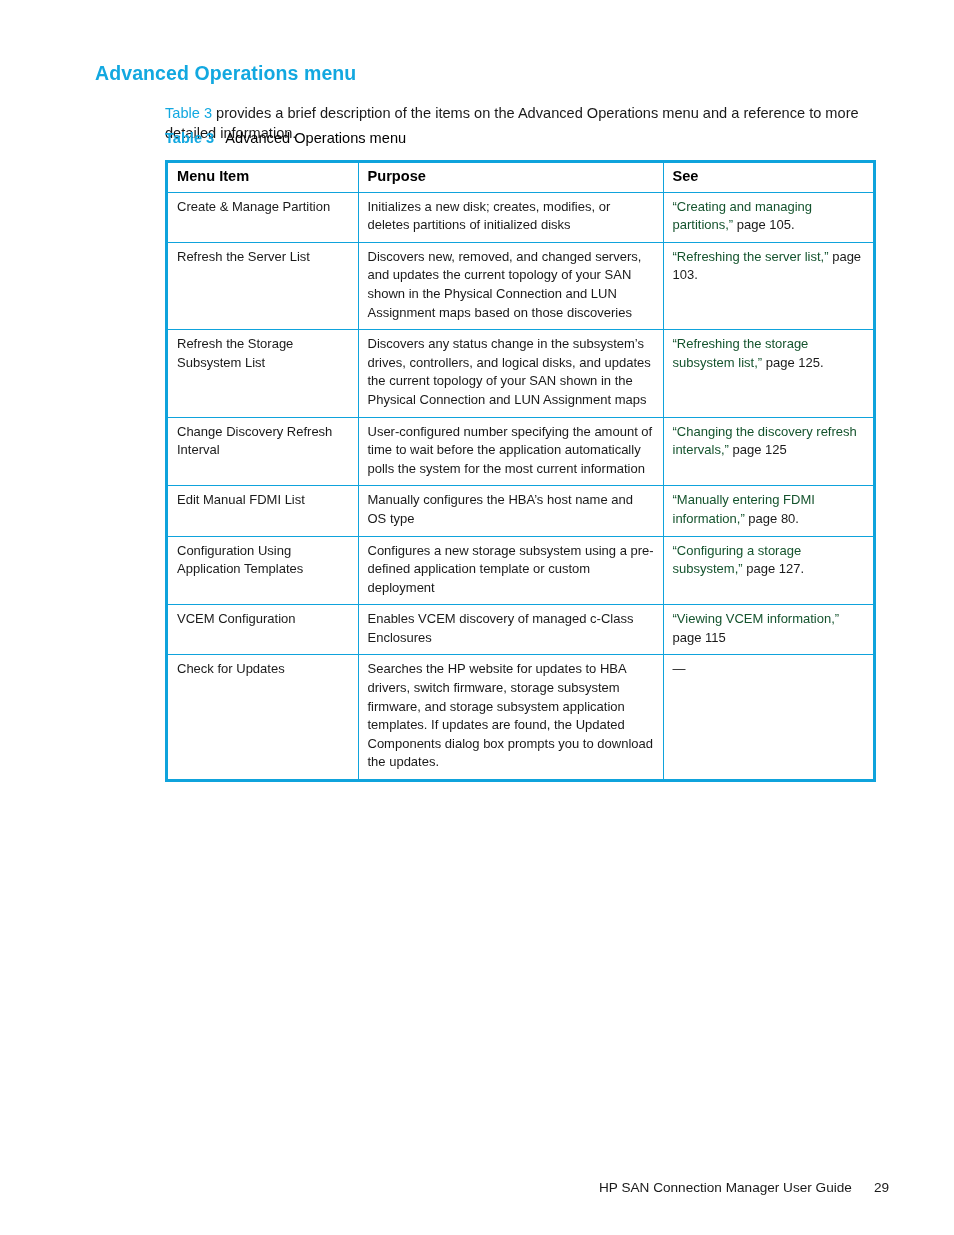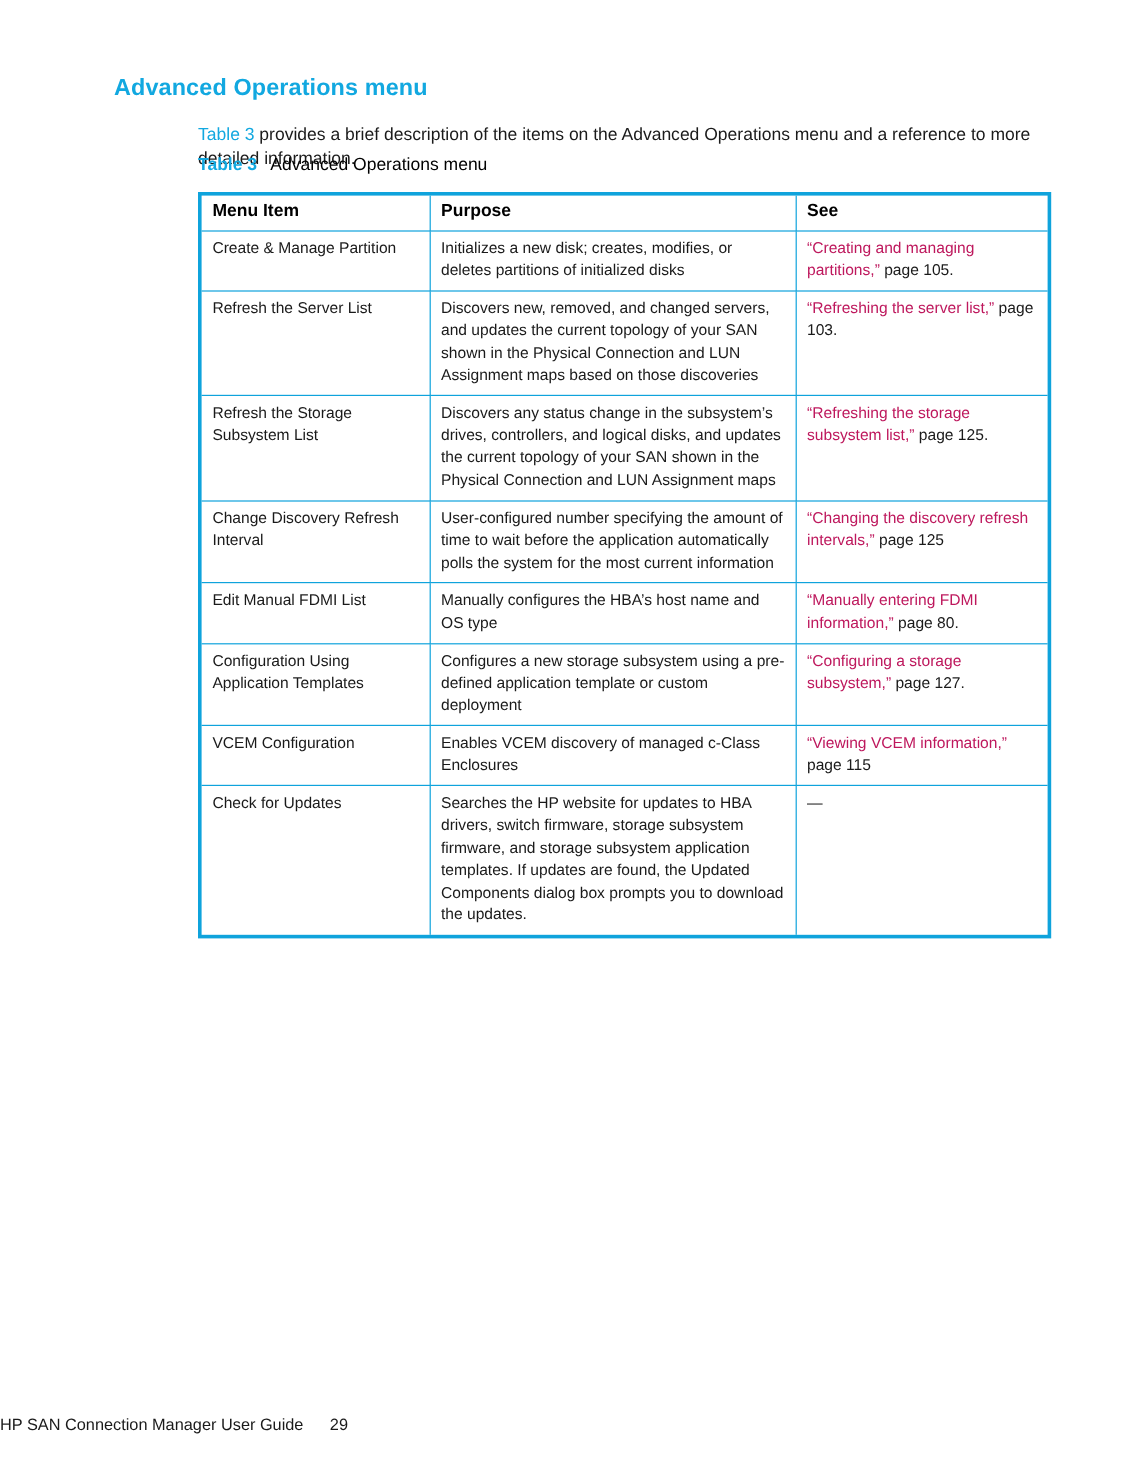--- a/index.html
+++ b/index.html
@@ -108,32 +108,33 @@
   }
   table.data thead th {
     font-weight: bold;
     font-size: 14.6px;
     padding-top: 4px;
     padding-bottom: 6px;
     color: #000000;
   }
 
   .lnk {
-    color: #be185d;
+    color: #14532d;
   }
   .pg {
     color: #1a1a1a;
   }
 
   
   .footer {
     position: absolute;
     left: 0;
     top: 1179px;
     width: 889px;
+    text-align: right;
     font-size: 13.6px;
     line-height: 18px;
     color: #1a1a1a;
     white-space: nowrap;
   }
   .footer .fnum {
     display: inline-block;
     margin-left: 22px;
   }
 </style>

